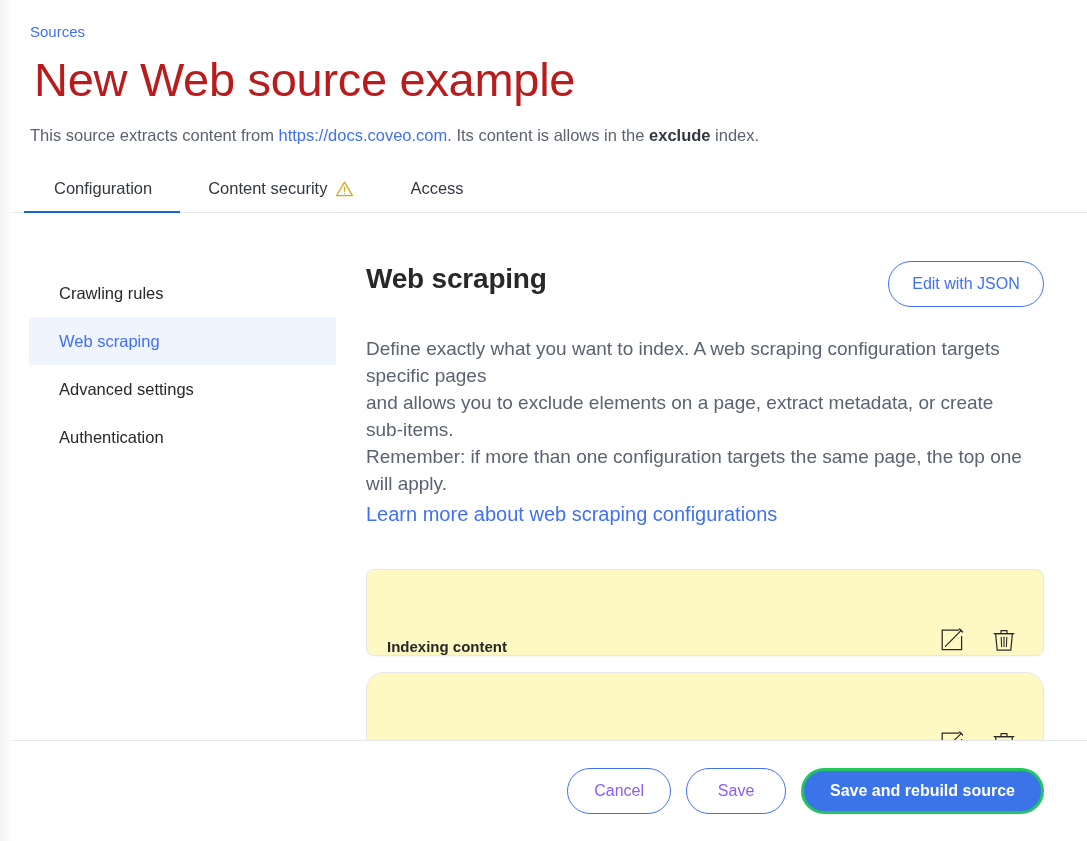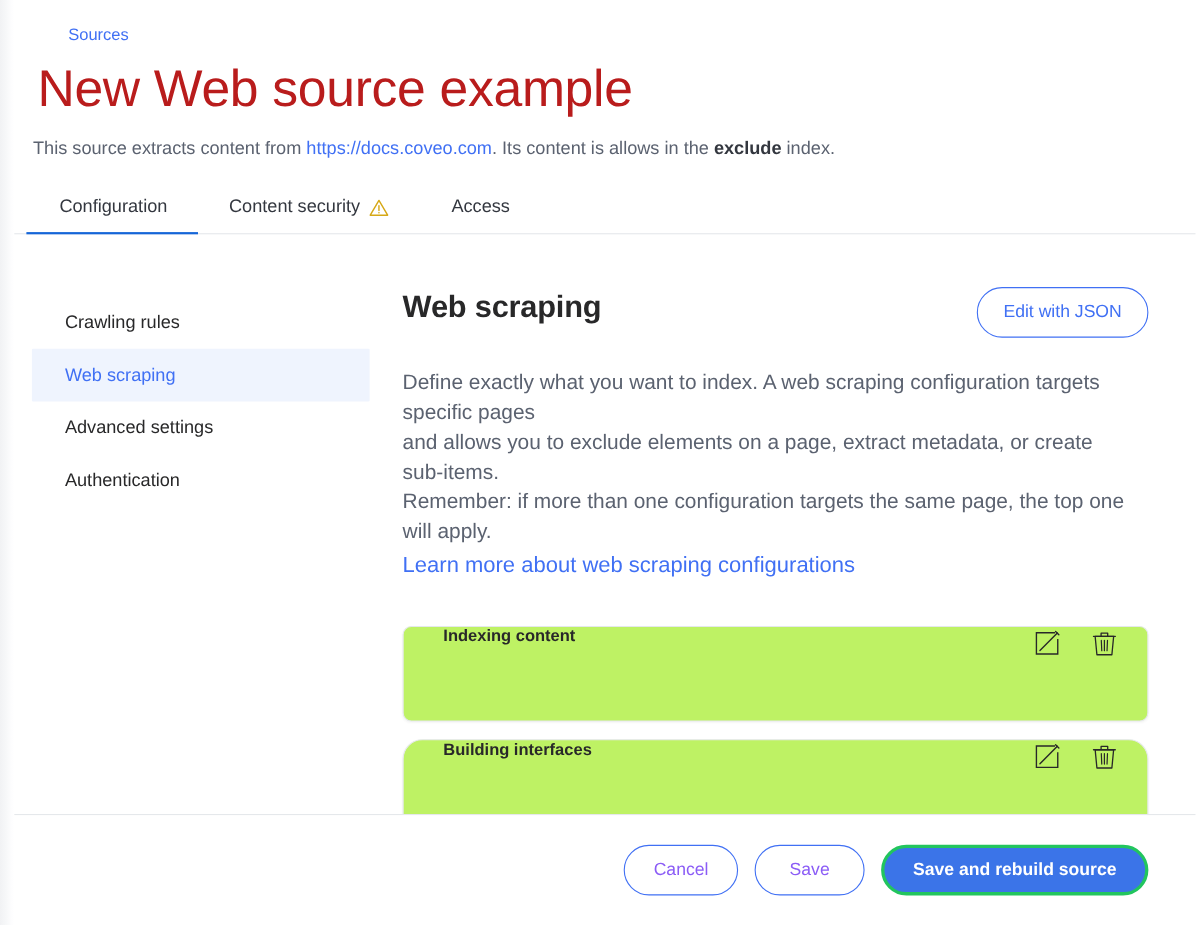--- a/index.html
+++ b/index.html
@@ -39,21 +39,20 @@
   .header {
     padding: 22px 30px 0 30px;
   }
   .breadcrumb {
     font-size: 15px;
     color: #4070f4;
     line-height: 20px;
     margin-bottom: 8px;
     display: inline-block;
     cursor: pointer;
-    margin-left: 32px;
   }
   .page-title {
     font-size: 47px;
     line-height: 60px;
     font-weight: 400;
     color: #b91c1c;
     margin: 0 0 14px 4px;
     letter-spacing: -0.3px;
   }
   .page-subtitle {
@@ -175,23 +174,23 @@
     color: #4070f4;
     cursor: pointer;
   }
 
   .cards { margin-top: 44px; }
   .card {
     border: 1px solid #e5e8eb;
     border-radius: 8px;
     height: 87px;
     display: flex;
-    align-items: flex-start;
-    padding: 0 24px 0 36px;
-    background: #bef264;
+    align-items: flex-end;
+    padding: 0 24px 0 20px;
+    background: #fef9c3;
     box-shadow: 0 1px 2px rgba(22,25,35,0.04);
   }
   .card + .card { margin-top: 16px; border-radius: 18px; }
   .card-title {
     font-size: 15px;
     font-weight: 700;
     color: #282829;
     flex: 1;
   }
   .card-actions {

